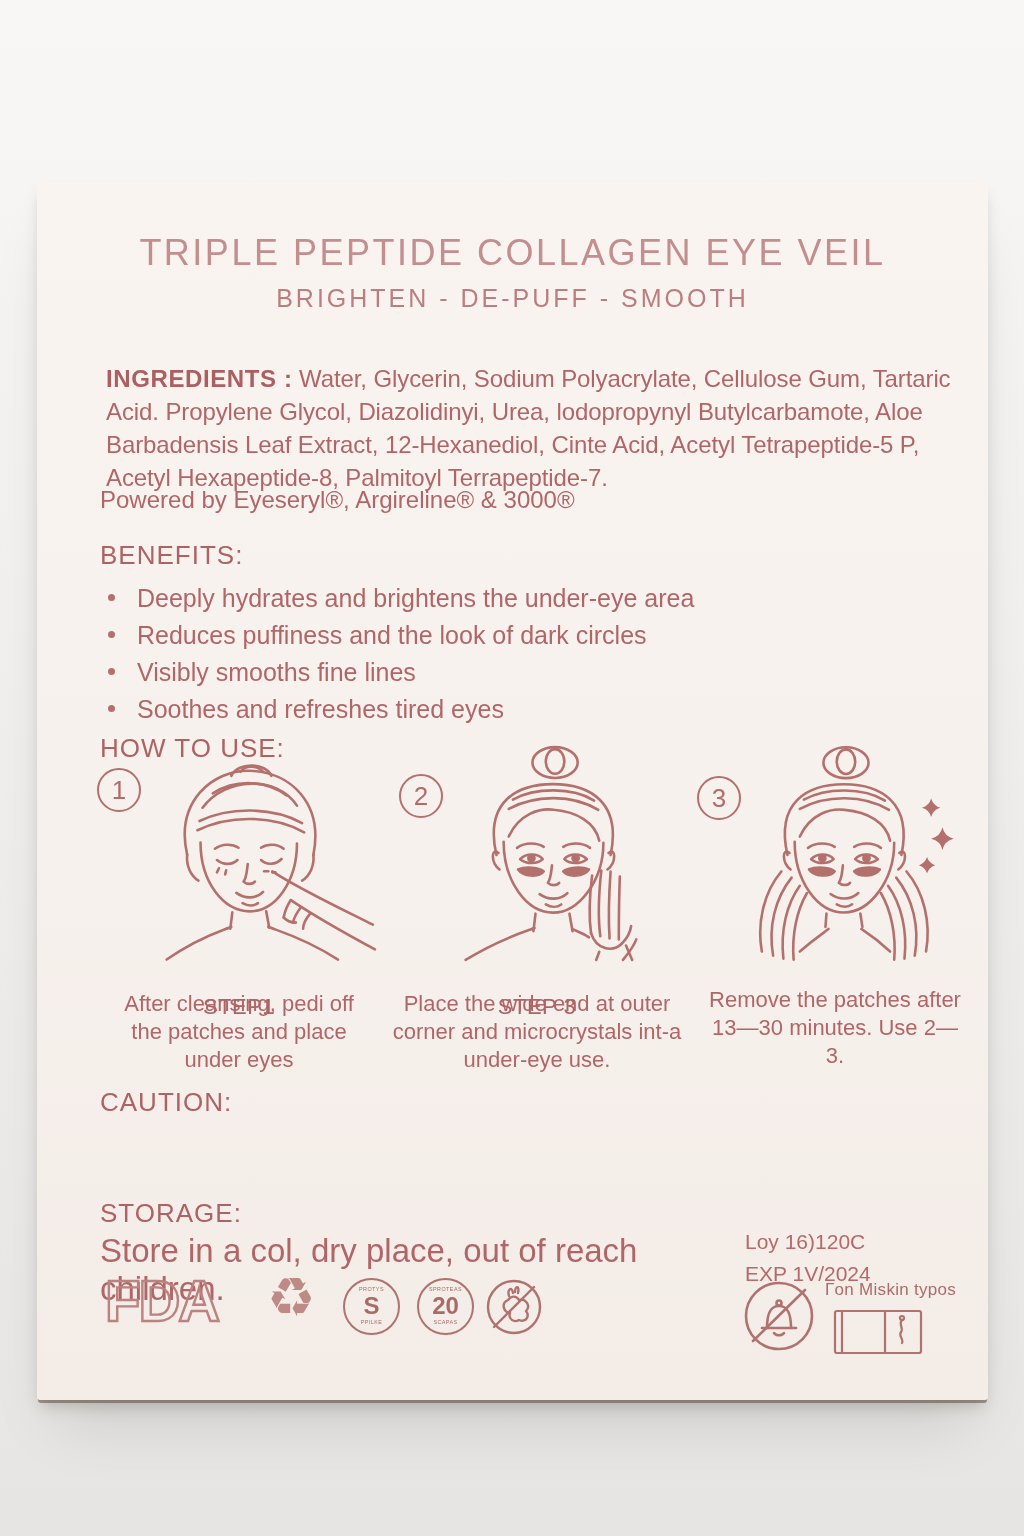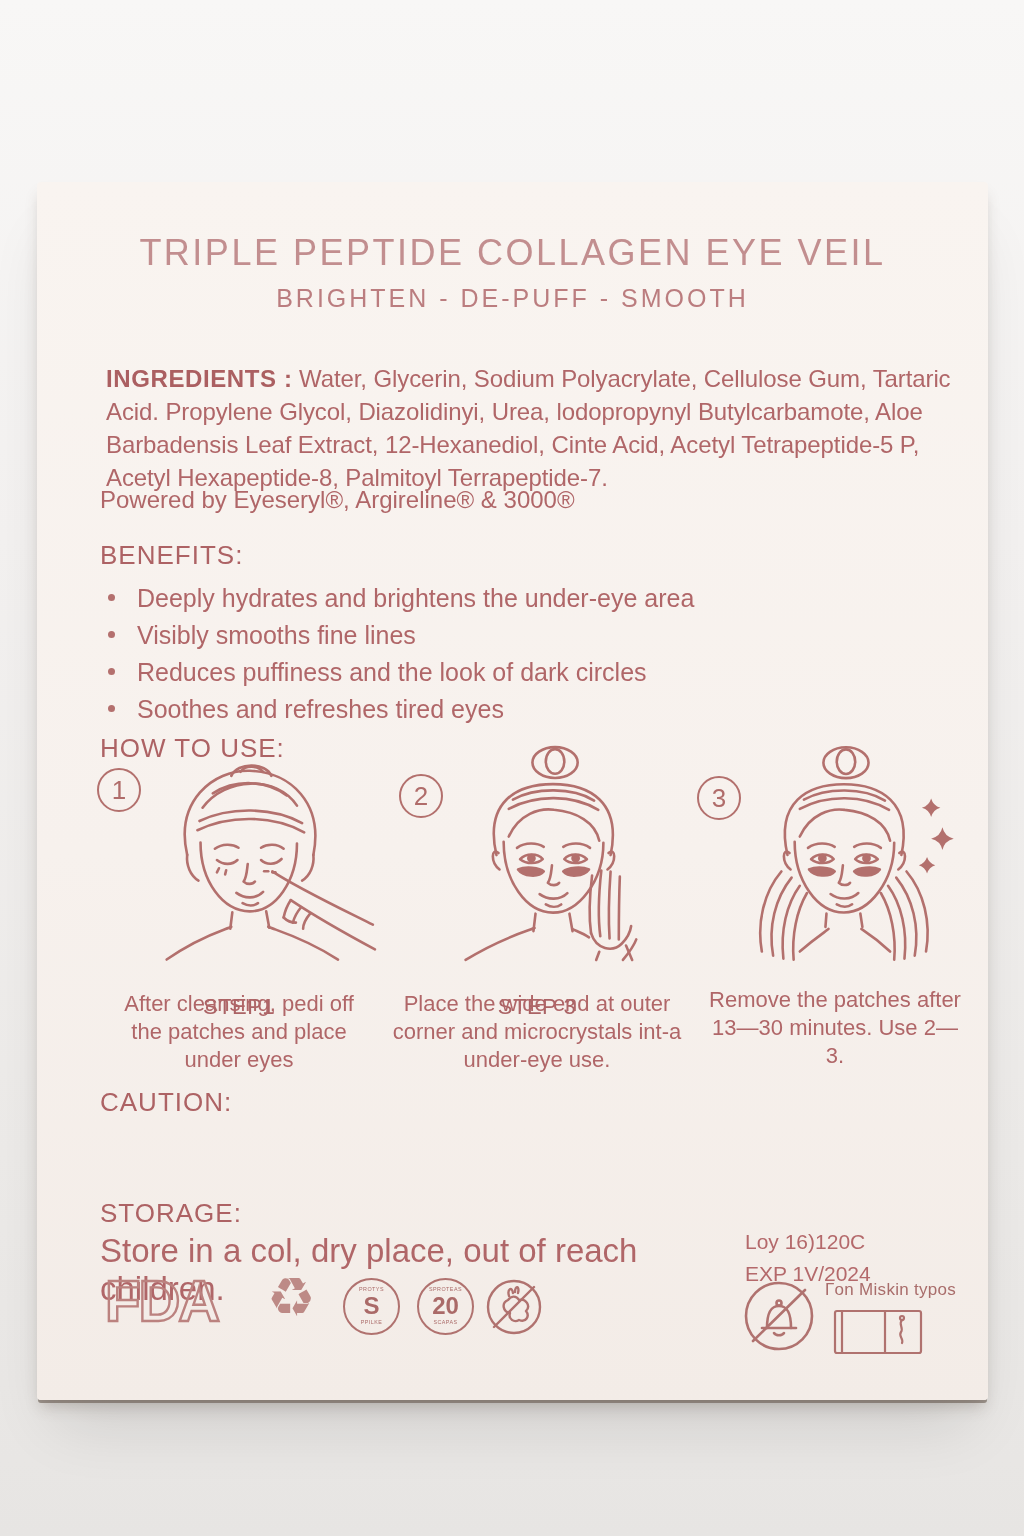--- a/index.html
+++ b/index.html
@@ -88,25 +88,25 @@
   <div class="abs powered">Powered by Eyeseryl®, Argireline® &amp; 3000®</div>
 
   <div class="abs benefits-h">BENEFITS:</div>
   <ul class="abs benefits-list">
     <li>
         <span class="dot"></span>
         <span>Deeply hydrates and brightens the under-eye area</span>
       </li>
     <li>
         <span class="dot"></span>
-        <span>Visibly smooths fine lines</span>
+        <span>Reduces puffiness and the look of dark circles</span>
       </li>
     <li>
         <span class="dot"></span>
-        <span>Reduces puffiness and the look of dark circles</span>
+        <span>Visibly smooths fine lines</span>
       </li>
     <li>
         <span class="dot"></span>
         <span>Soothes and refreshes tired eyes</span>
       </li>
   </ul>
 
   <div class="abs how-h">HOW TO USE:</div>
 
   <div class="step-col s1">

